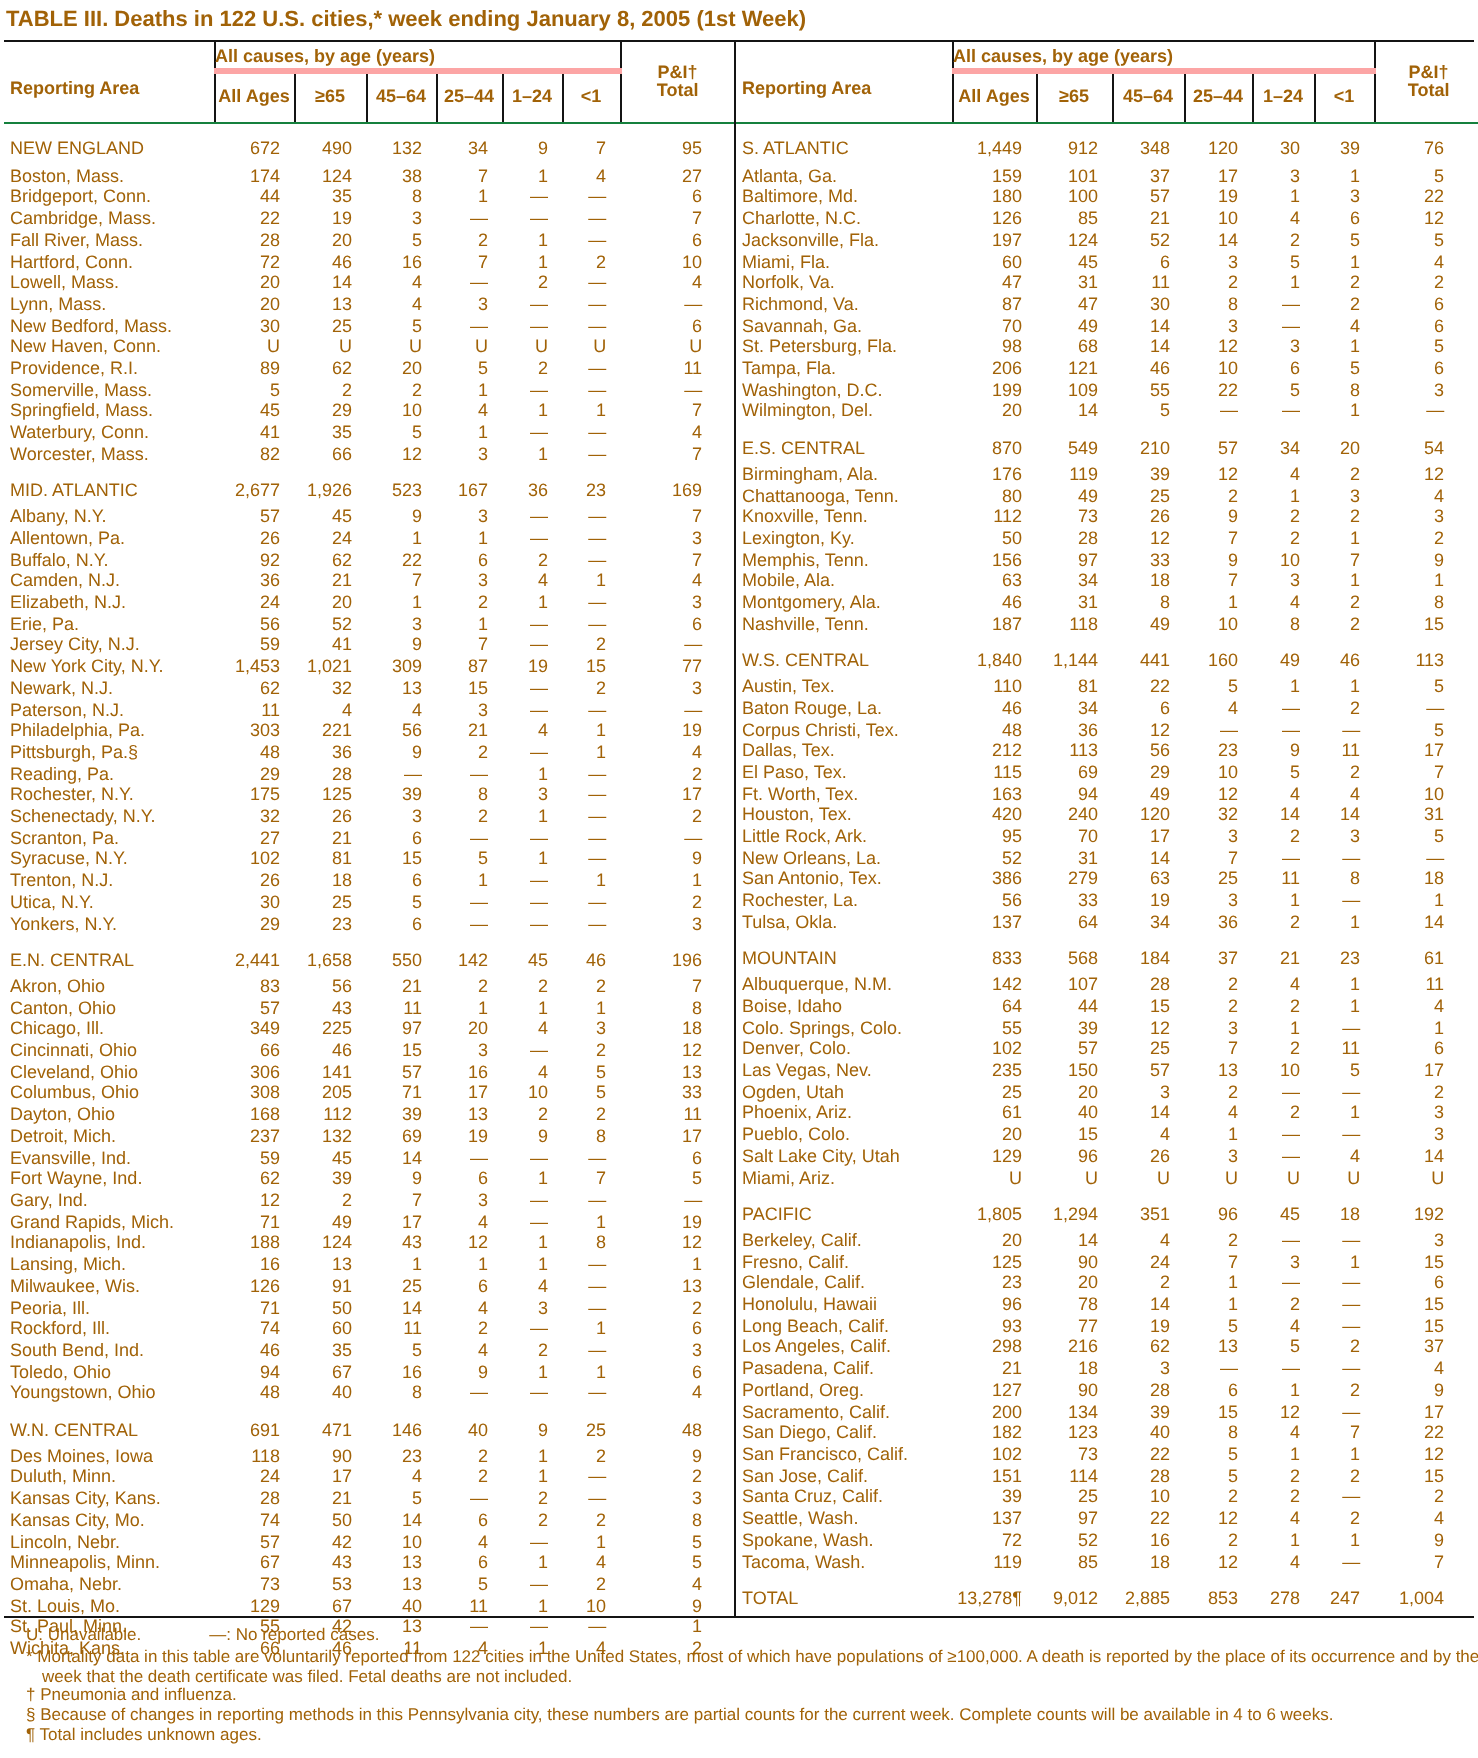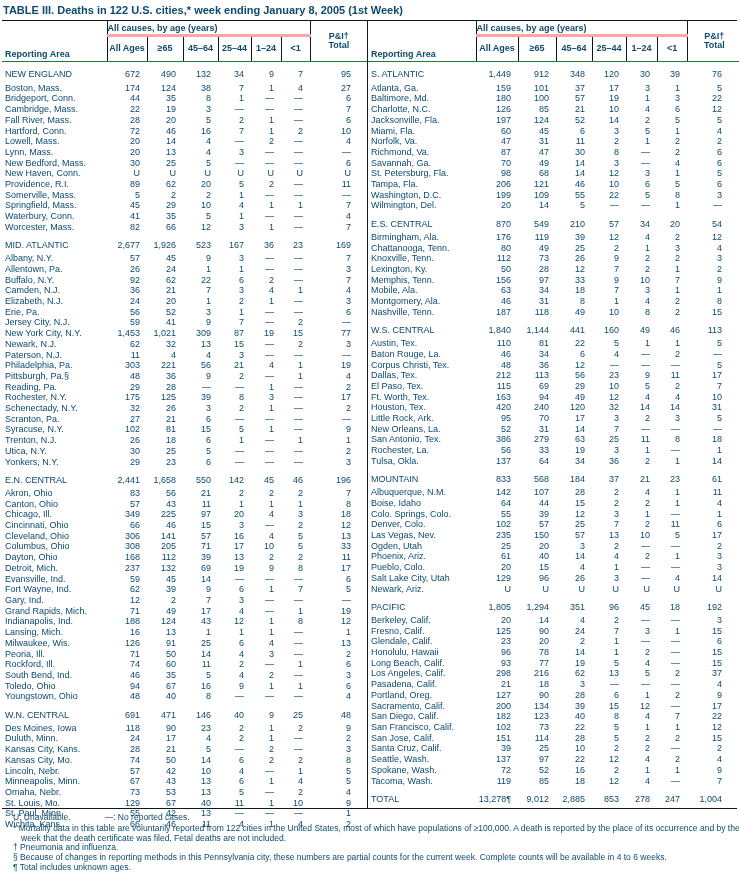--- a/index.html
+++ b/index.html
@@ -1,33 +1,33 @@
 <!DOCTYPE html>
 <html><head>
 <meta charset="utf-8">
 <style>
   html,body{margin:0;padding:0;background:#fff;}
   .page{
     width:739px;height:879px;background:#fff;position:relative;
-    font-family:"Liberation Sans",sans-serif;color:#0c4a6e;overflow:hidden;
+    font-family:"Liberation Sans",sans-serif;color:#a16207;overflow:hidden;
     box-sizing:border-box;padding:3px 2px 0 2px;
   }
   .title{font-size:11px;font-weight:bold;margin:1px 0 4px 1px;letter-spacing:0;}
   .table-wrap{
     display:flex;align-items:stretch;
     border-top:1px solid #141414;border-bottom:1px solid #141414;
     height:789px;box-sizing:border-box;
   }
   .half{box-sizing:border-box;}
   .half.left{width:366px;border-right:1px solid #141414;}
   .half.right{flex:1;}
   table{border-collapse:collapse;table-layout:fixed;width:100%;}
   th,td{padding:0;margin:0;}
   thead th{font-size:9px;font-weight:bold;border-bottom:1px solid #15803d;}
-  th.ra{text-align:left;vertical-align:bottom;padding-left:3px;padding-bottom:2px;}
+  th.ra{text-align:left;vertical-align:bottom;padding-left:3px;padding-bottom:12px;}
   th.group{
     text-align:left;vertical-align:middle;height:13px;
     border-left:1px solid #141414;border-bottom:3px solid #fca5a5;
   }
   th.age{border-left:1px solid #141414;text-align:center;vertical-align:middle;height:24px;line-height:9.5px;}
   th.pi{border-left:1px solid #141414;text-align:center;vertical-align:middle;line-height:9.5px;}
   th.pi span{display:block;}
   tbody td{font-size:9px;line-height:10.7px;height:10.7px;white-space:nowrap;overflow:hidden;}
   td.area{text-align:left;padding-left:3px;}
   td.num{text-align:right;padding-right:7px;}
@@ -1237,21 +1237,21 @@
               <td class="area">Salt Lake City, Utah</td>
               <td class="num">129</td>
               <td class="num">96</td>
               <td class="num">26</td>
               <td class="num">3</td>
               <td class="num">—</td>
               <td class="num">4</td>
               <td class="num pi">14</td>
             </tr>
             <tr>
-              <td class="area">Newark, Ariz.</td>
+              <td class="area">Miami, Ariz.</td>
               <td class="num">U</td>
               <td class="num">U</td>
               <td class="num">U</td>
               <td class="num">U</td>
               <td class="num">U</td>
               <td class="num">U</td>
               <td class="num pi">U</td>
             </tr>
             <tr class="section-row">
               <td class="area">PACIFIC</td>

